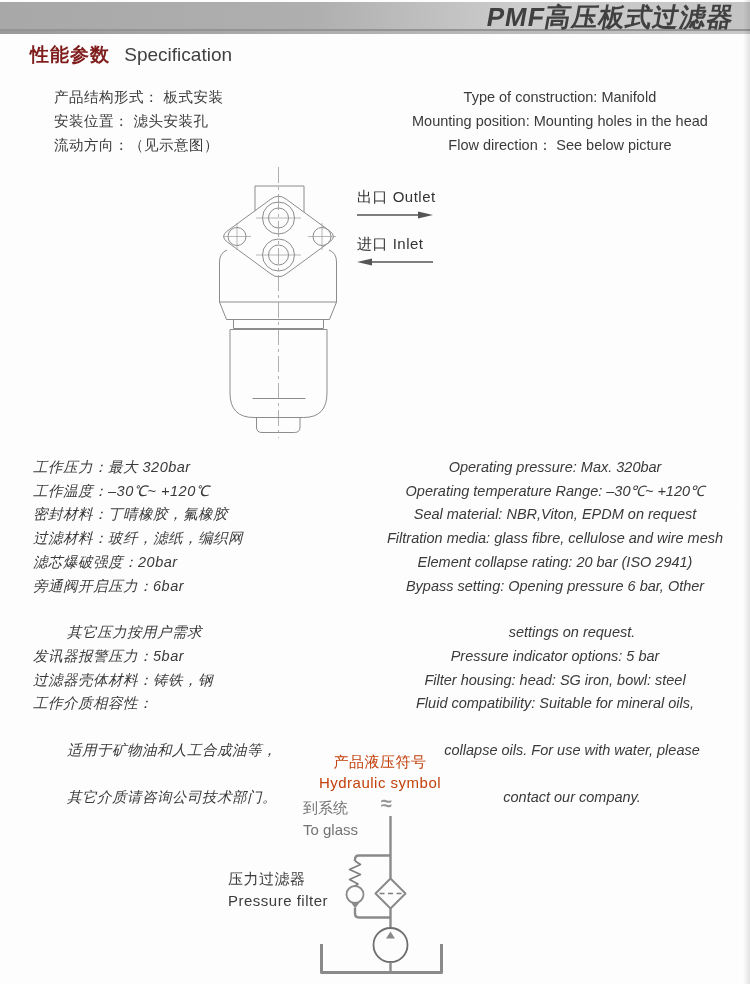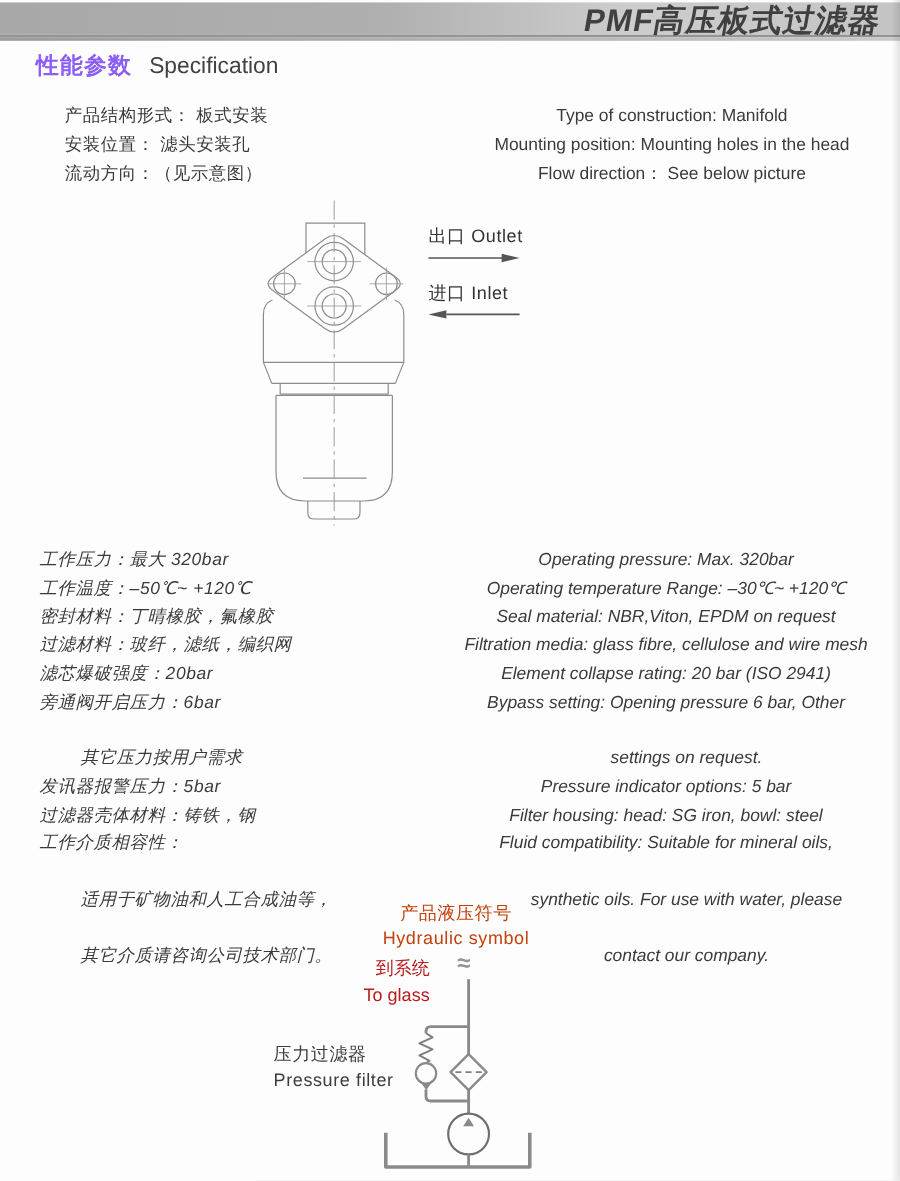--- a/index.html
+++ b/index.html
@@ -12,37 +12,37 @@
     background:linear-gradient(to right, rgba(0,0,0,0), rgba(0,0,0,0.10));}
   
   .hdr-bar{position:absolute;left:0;top:2px;width:100%;height:27px;
     background:linear-gradient(to right,#a8a8a8 0%,#afafaf 42%,#cdcdcd 70%,#c4c4c4 100%);
     border-bottom:2px solid #949494;}
   .hdr-line{position:absolute;left:0;top:31px;width:100%;height:3px;
     background:linear-gradient(to right,#9a9a9a,#c9c9c9);}
   .hdr-title{position:absolute;right:16px;top:0px;font-size:26px;font-weight:bold;
     color:#404040;transform:skewX(-10deg);letter-spacing:1px;white-space:nowrap;}
   .sec-title{position:absolute;left:30px;top:42px;font-size:19px;white-space:nowrap;}
-  .sec-title .zh{font-weight:bold;letter-spacing:1px;color:#8b5cf6;}
+  .sec-title .zh{font-weight:bold;letter-spacing:1px;color:#7f1d1d;}
   .sec-title .en{margin-left:9px;color:#414141;}
   
   .cons{position:absolute;top:85px;line-height:24px;font-size:14.5px;white-space:nowrap;}
   .cons.left{left:33px;letter-spacing:0.5px;margin-left:21px;}
   .cons.right{left:412px;text-align:center;}
   
   .flow-label{position:absolute;left:357px;font-size:15px;color:#333;white-space:nowrap;letter-spacing:0.5px;}
   
   .specs{position:absolute;top:456px;line-height:23.7px;font-size:14.5px;white-space:nowrap;font-style:italic;}
   .specs.left{left:33px;letter-spacing:0.5px;}
   .specs.right{left:387px;text-align:center;}
   .specs .indent{padding-left:34px;margin-top:23px;}
   
   .hyd-title{position:absolute;left:270px;top:751px;width:220px;text-align:center;
     font-size:15px;line-height:21px;color:#c2410c;letter-spacing:0.5px;}
-  .to-system{position:absolute;left:303px;top:797px;font-size:15px;line-height:22px;color:#b91c1c;text-align:right;}
+  .to-system{position:absolute;left:303px;top:797px;font-size:15px;line-height:22px;color:#737373;}
   .approx{position:absolute;left:381px;top:792px;font-size:20px;color:#949494;font-weight:bold;}
   .pressure-filter{position:absolute;left:228px;top:868px;font-size:15px;line-height:21.5px;color:#3c3c3c;letter-spacing:0.5px;}
   
   .lines{position:absolute;left:0;top:0;pointer-events:none;}
 </style>
 </head>
 <body>
 
 <div class="page">
   <div class="hdr-bar"></div>
@@ -144,21 +144,21 @@
 
       <path stroke-width="3" d="M321.5,944 V972.5 H441.5 V944"></path>
     </g>
   </svg>
 
   <div class="flow-label" style="top:188px;">出口  Outlet</div>
   <div class="flow-label" style="top:235px;">进口  Inlet</div>
 
   <div class="specs left">
       <div>工作压力：最大 320bar</div>
-      <div>工作温度：–50℃~ +120℃</div>
+      <div>工作温度：–30℃~ +120℃</div>
       <div>密封材料：丁晴橡胶，氟橡胶</div>
       <div>过滤材料：玻纤，滤纸，编织网</div>
       <div>滤芯爆破强度：20bar</div>
       <div>旁通阀开启压力：6bar</div>
       <div class="indent">其它压力按用户需求</div>
       <div>发讯器报警压力：5bar</div>
       <div>过滤器壳体材料：铸铁，钢</div>
       <div>工作介质相容性：</div>
       <div class="indent">适用于矿物油和人工合成油等，</div>
       <div class="indent">其它介质请咨询公司技术部门。</div>
@@ -167,21 +167,21 @@
       <div>Operating pressure: Max. 320bar</div>
       <div>Operating temperature Range: –30℃~ +120℃</div>
       <div>Seal material:  NBR,Viton, EPDM on request</div>
       <div>Filtration media: glass fibre, cellulose and wire mesh</div>
       <div>Element collapse rating: 20 bar (ISO 2941)</div>
       <div>Bypass setting: Opening pressure 6 bar, Other</div>
       <div class="indent">settings on request.</div>
       <div>Pressure indicator options: 5 bar</div>
       <div>Filter housing: head: SG iron, bowl: steel</div>
       <div>Fluid compatibility: Suitable for mineral oils,</div>
-      <div class="indent">synthetic oils. For use with water, please</div>
+      <div class="indent">collapse oils. For use with water, please</div>
       <div class="indent">contact our company.</div>
     </div>
 
   <div class="hyd-title">
     <div>产品液压符号</div>
     <div>Hydraulic symbol</div>
   </div>
   <div class="to-system">
     <div>到系统</div>
     <div>To glass</div>

